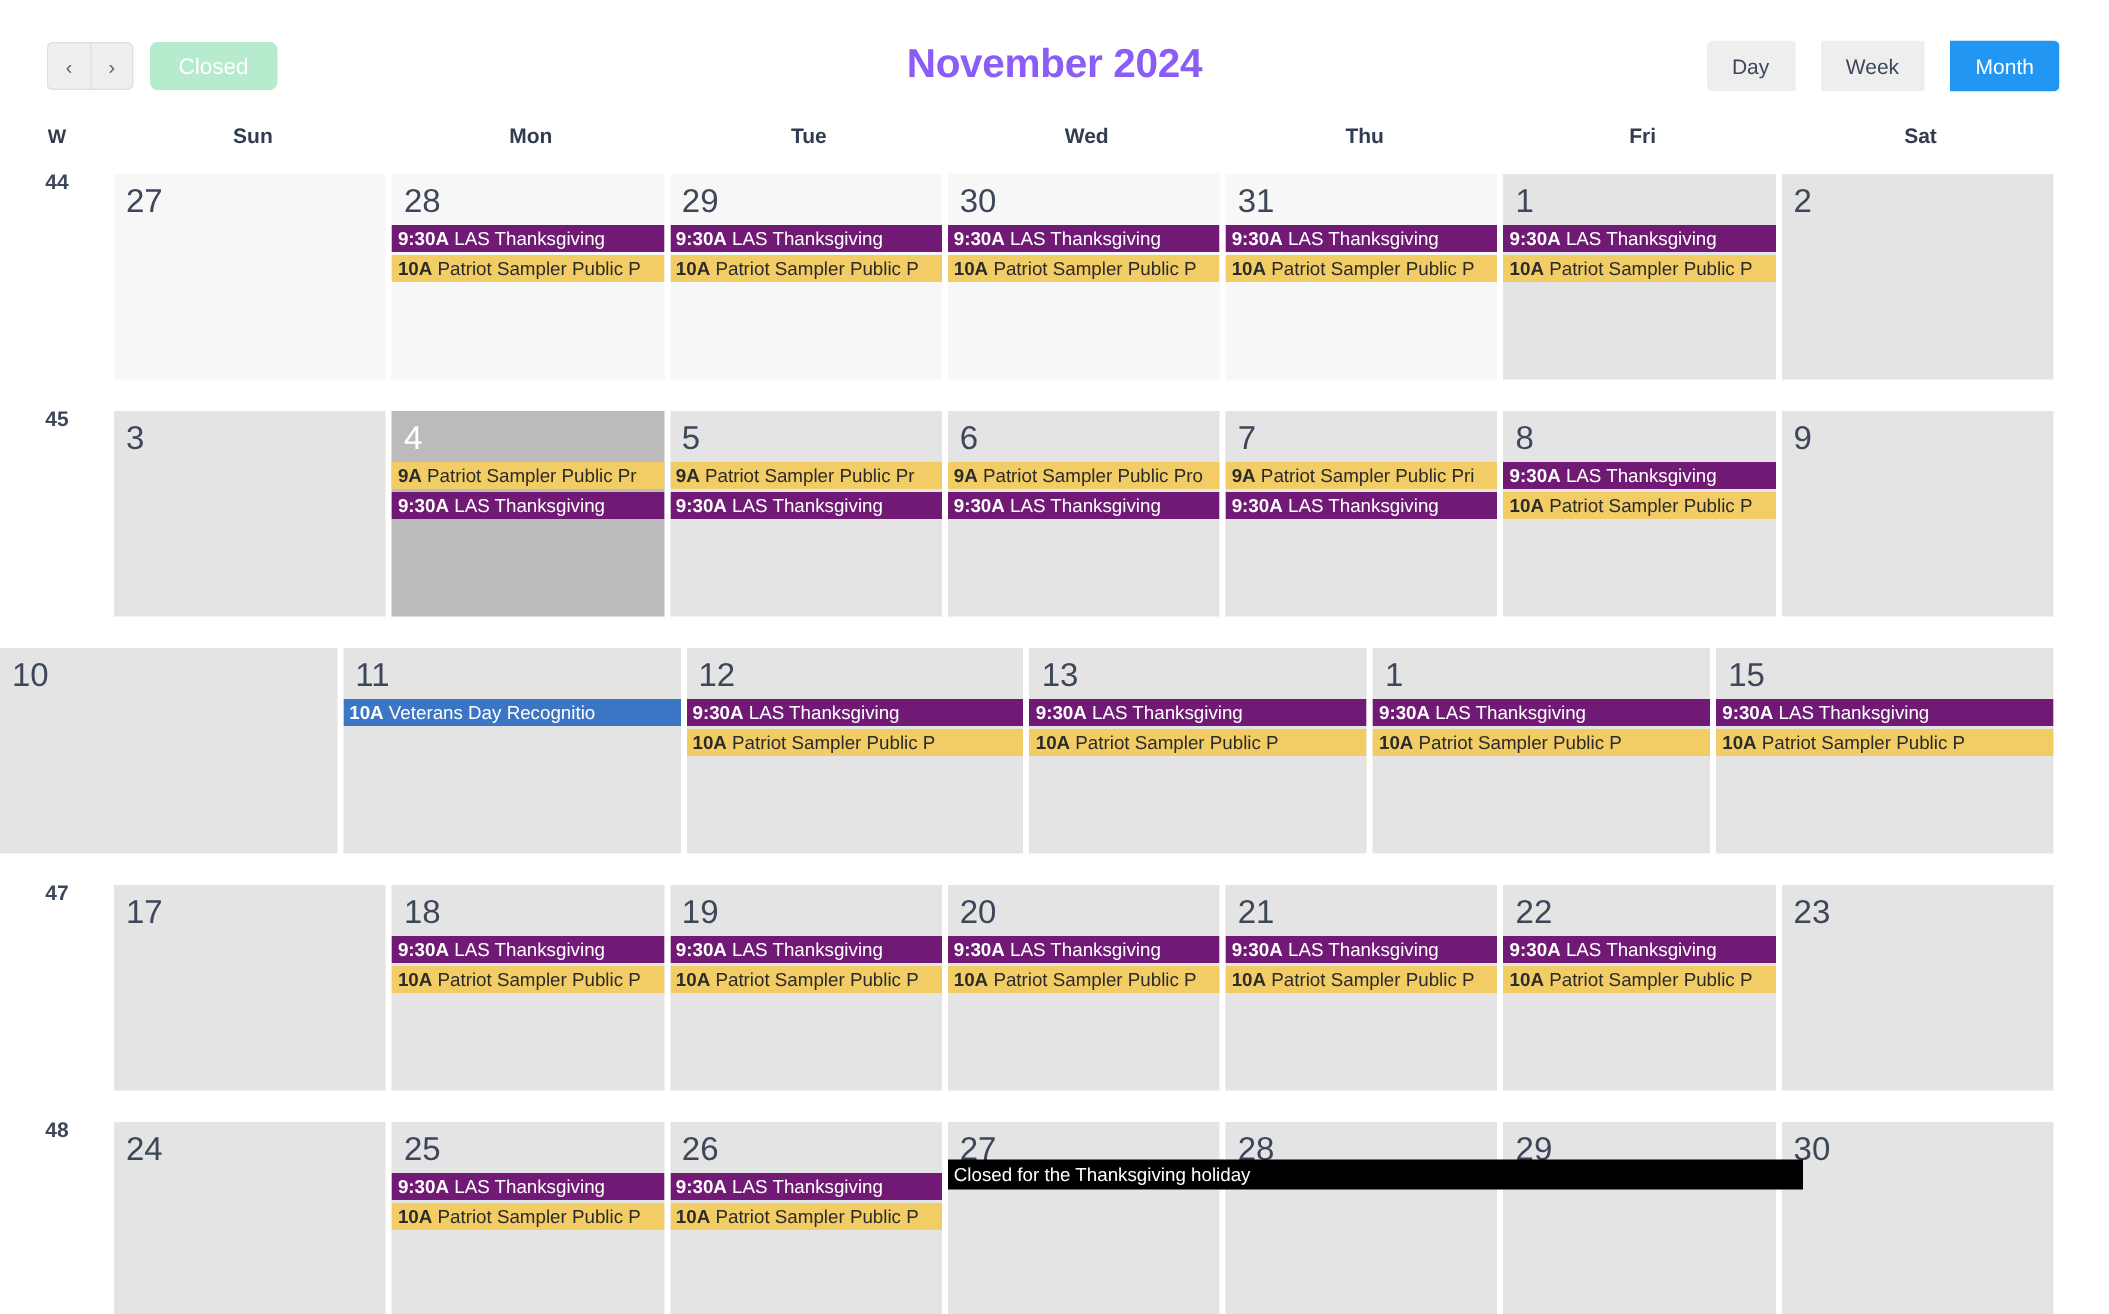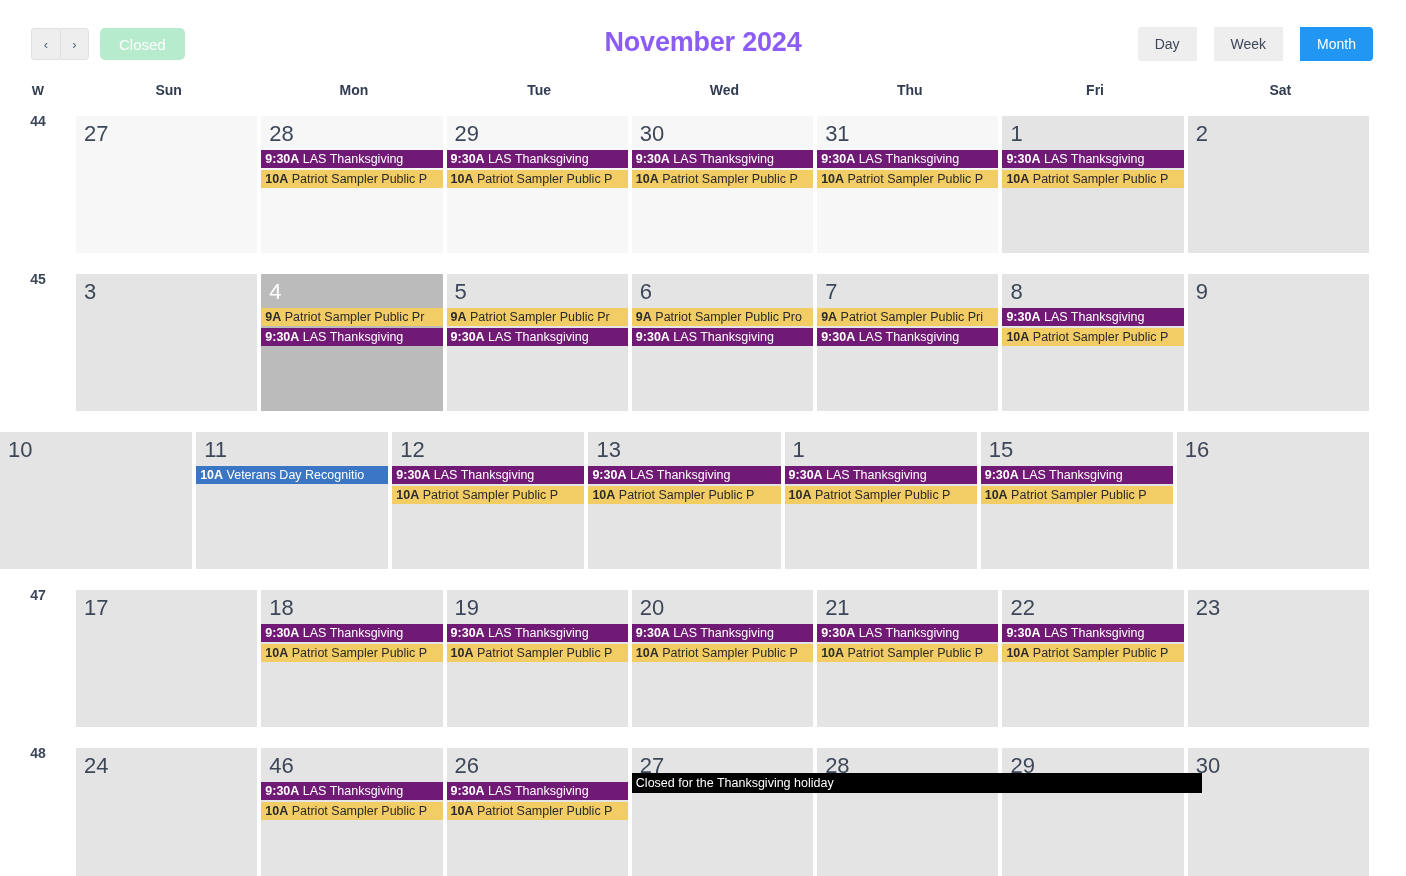--- a/index.html
+++ b/index.html
@@ -358,24 +358,20 @@
             <div class="event amber"><span class="etime">10A</span><span> Patriot Sampler Public P</span></div>
           </div>
         </div>
         <div class="day-cell">
           <div class="day-num">15</div>
           <div class="events">
             <div class="event orange"><span class="etime">9:30A</span><span> LAS Thanksgiving</span></div>
             <div class="event amber"><span class="etime">10A</span><span> Patriot Sampler Public P</span></div>
           </div>
         </div>
-        <div class="day-cell">
-          <div class="day-num">16</div>
-          <div class="events"></div>
-        </div>
       </div>
       <div class="week-row">
         <div class="wk-num">47</div>
         <div class="day-cell">
           <div class="day-num">17</div>
           <div class="events"></div>
         </div>
         <div class="day-cell">
           <div class="day-num">18</div>
           <div class="events">
@@ -416,21 +412,21 @@
           <div class="events"></div>
         </div>
       </div>
       <div class="week-row">
         <div class="wk-num">48</div>
         <div class="day-cell">
           <div class="day-num">24</div>
           <div class="events"></div>
         </div>
         <div class="day-cell">
-          <div class="day-num">46</div>
+          <div class="day-num">25</div>
           <div class="events">
             <div class="event orange"><span class="etime">9:30A</span><span> LAS Thanksgiving</span></div>
             <div class="event amber"><span class="etime">10A</span><span> Patriot Sampler Public P</span></div>
           </div>
         </div>
         <div class="day-cell">
           <div class="day-num">26</div>
           <div class="events">
             <div class="event orange"><span class="etime">9:30A</span><span> LAS Thanksgiving</span></div>
             <div class="event amber"><span class="etime">10A</span><span> Patriot Sampler Public P</span></div>

